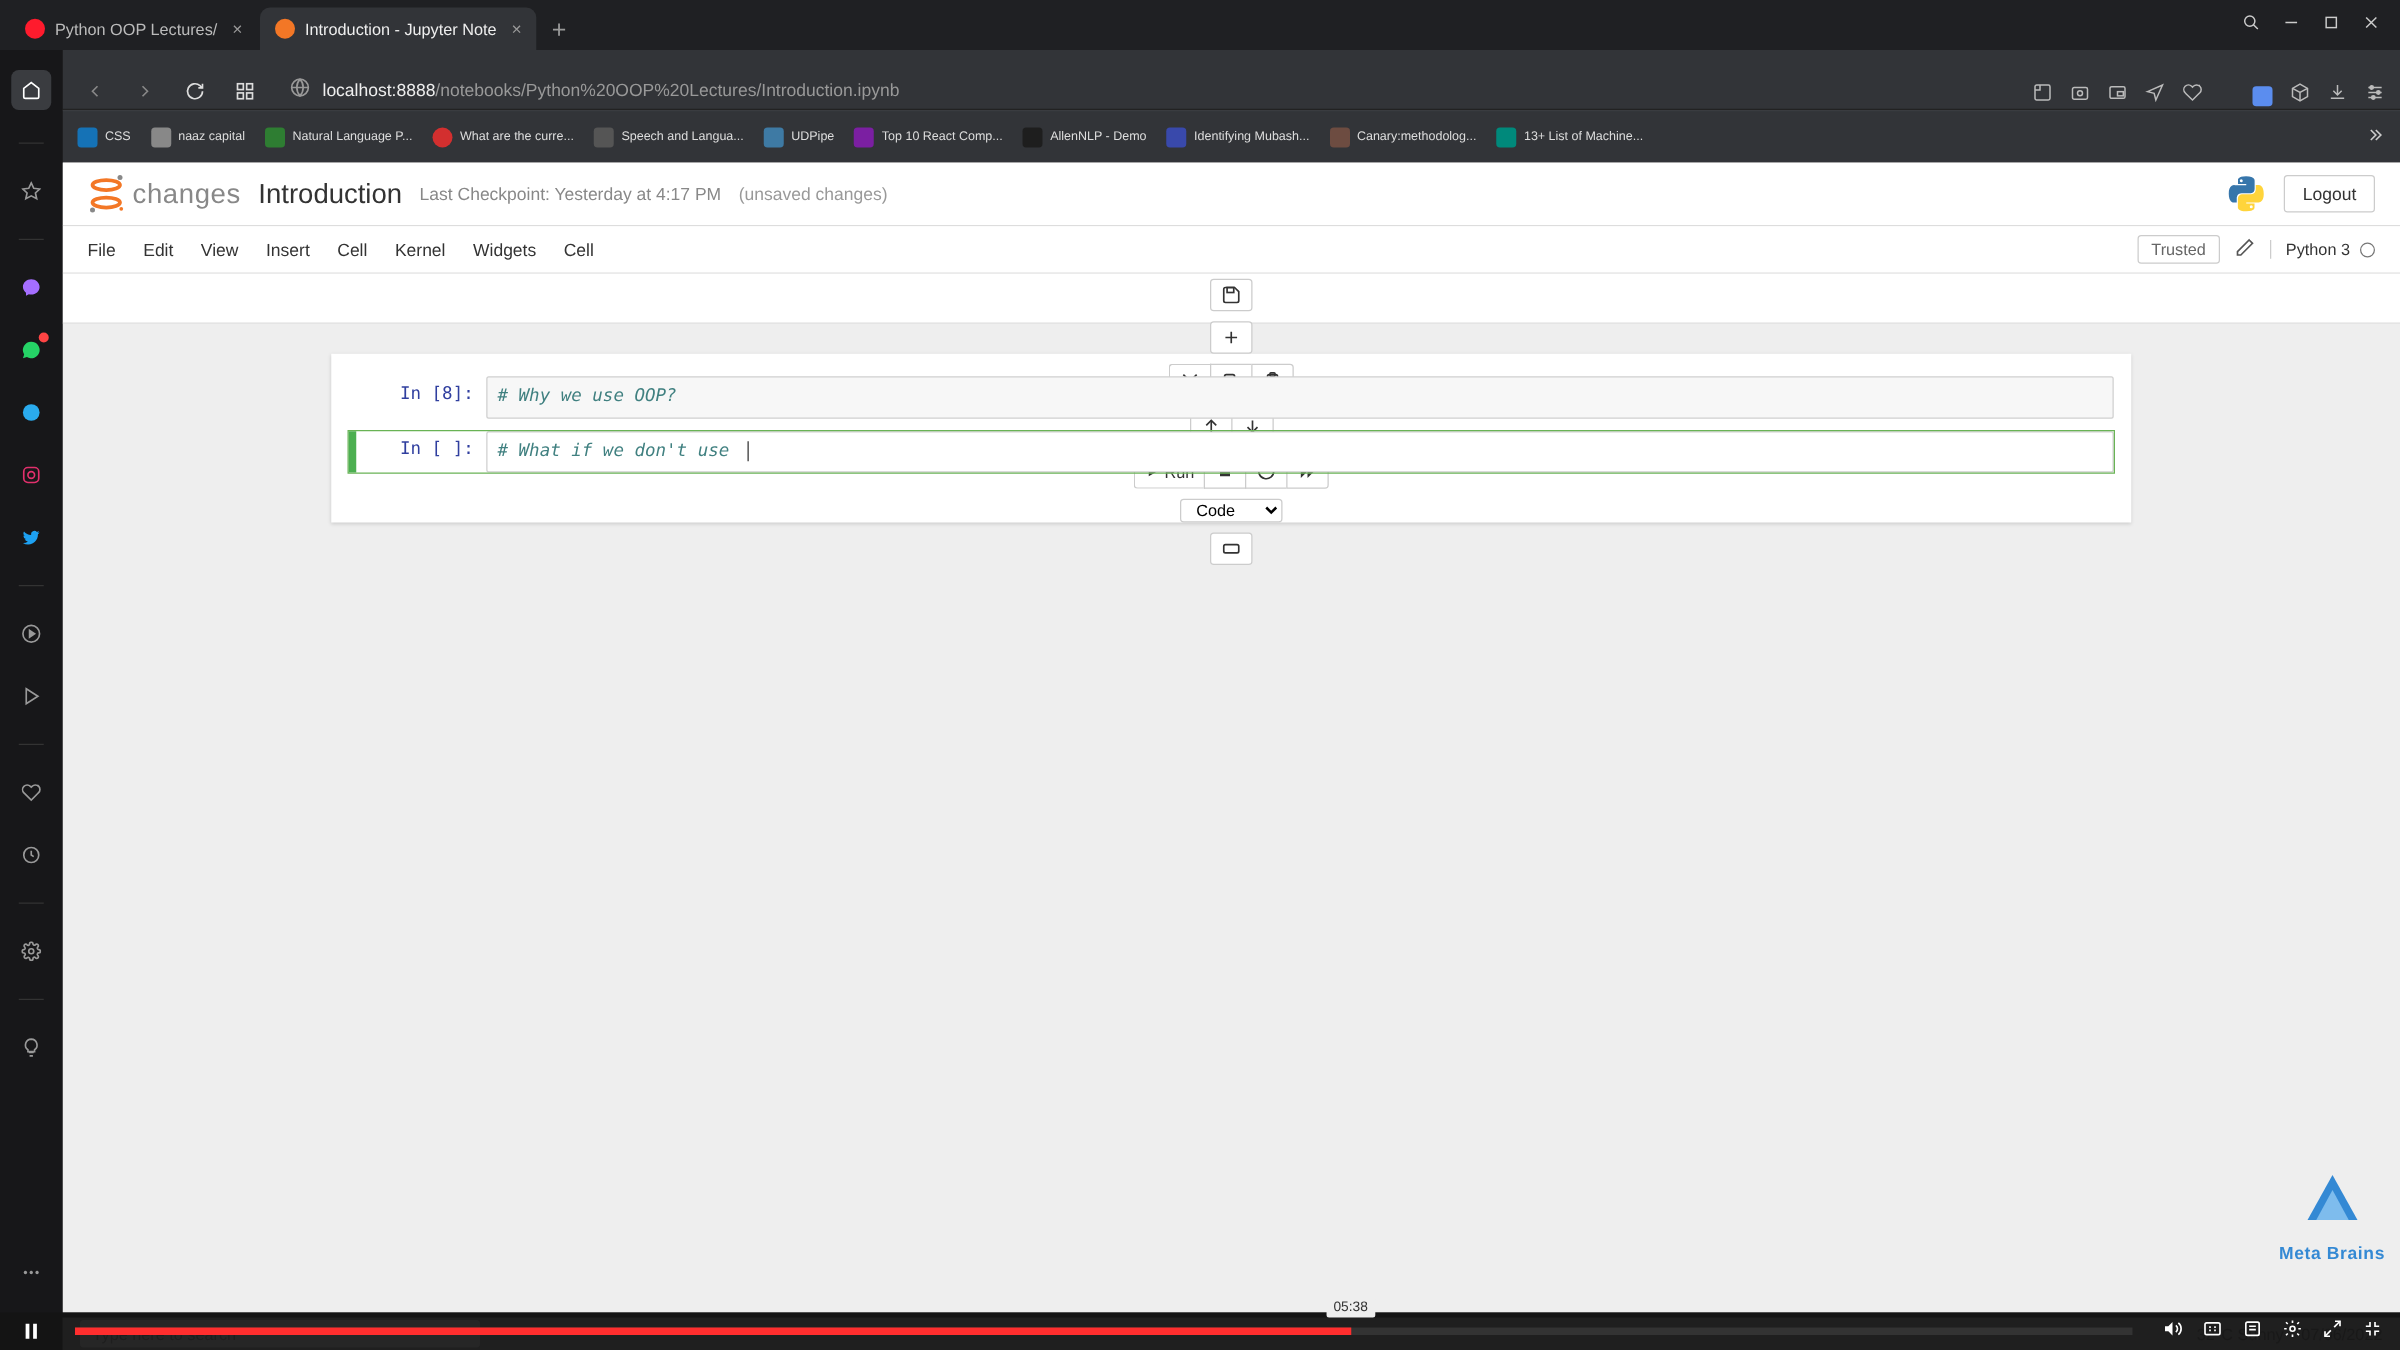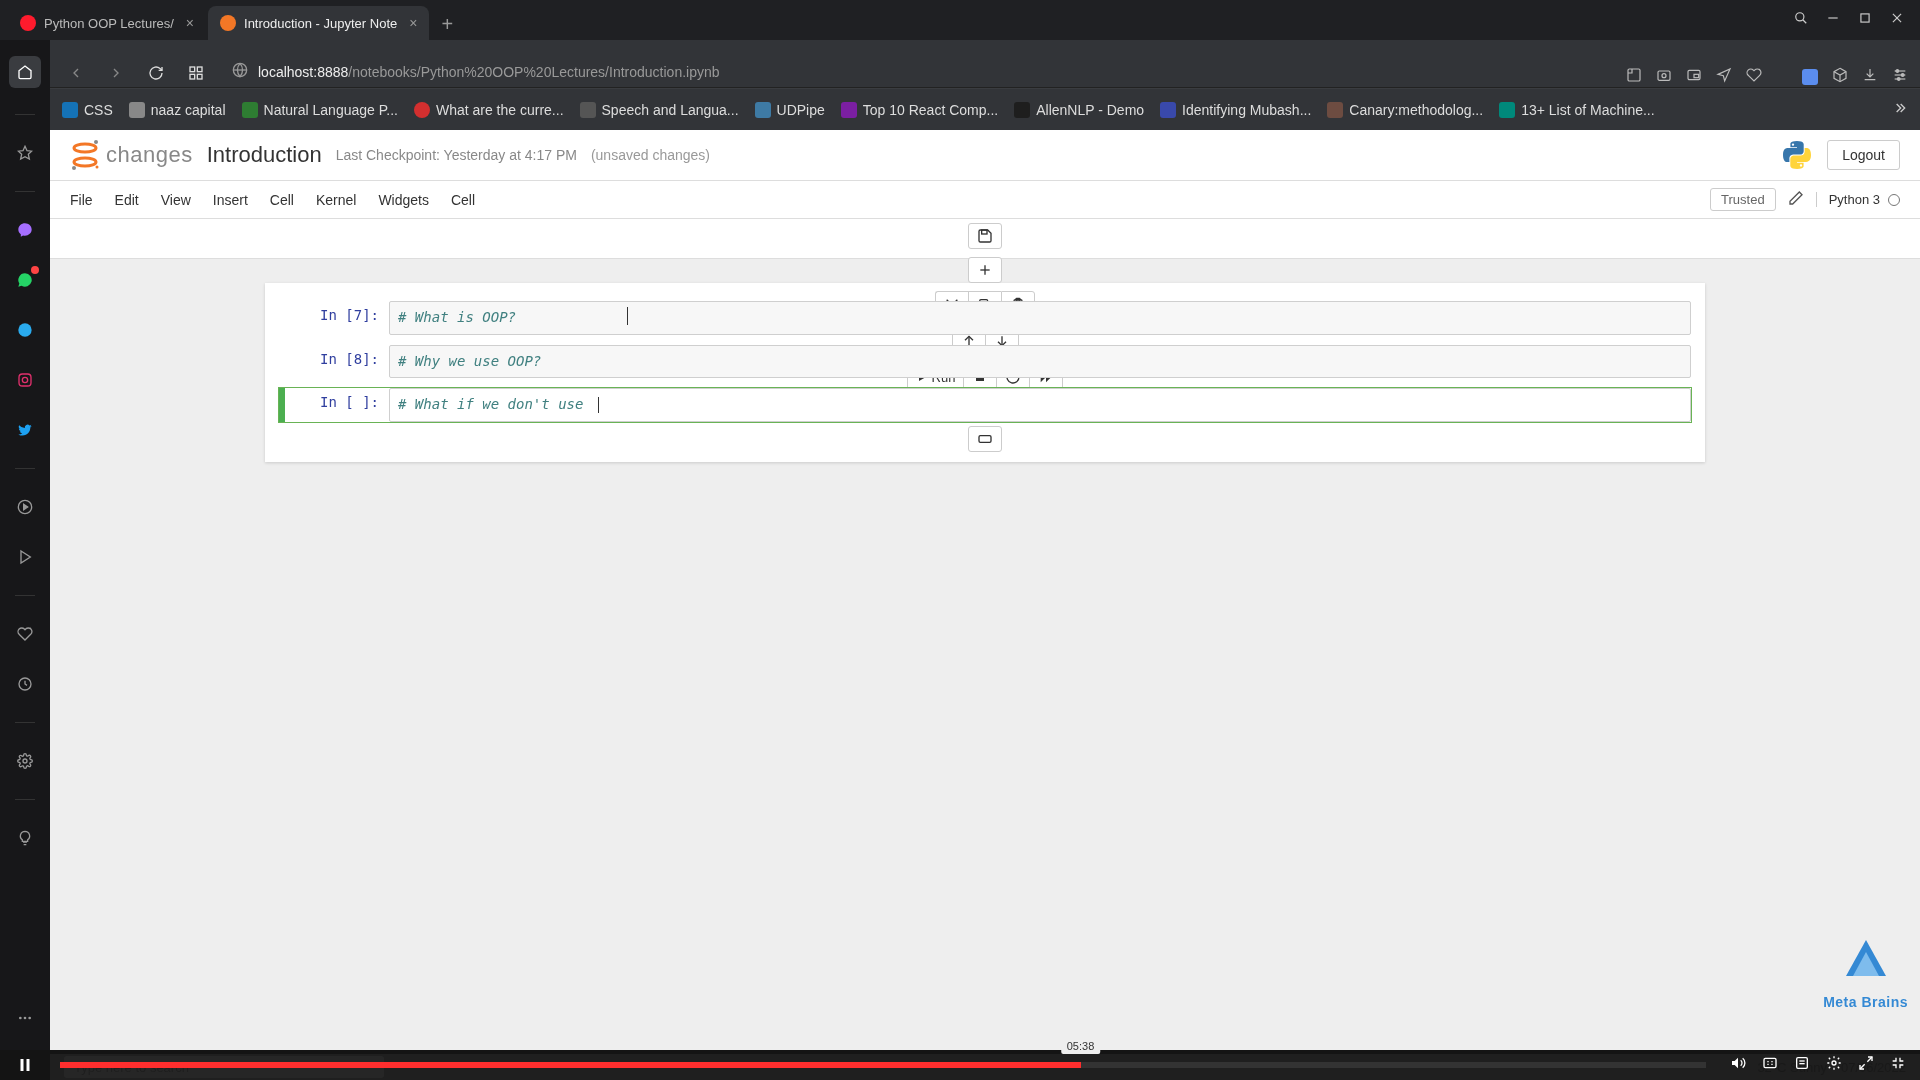--- a/index.html
+++ b/index.html
@@ -18,21 +18,21 @@
 
 .browser-nav { background: #323438; height: 48px; display: flex; align-items: flex-end; padding: 0 12px; gap: 12px; border-bottom: 1px solid #222; }
 .nav-btn { color: #888; width: 28px; height: 28px; display: flex; align-items: center; justify-content: center; cursor: pointer; }
 .nav-btn.enabled { color: #ddd; }
 .url-bar { flex: 1; display: flex; align-items: center; gap: 10px; color: #ccc; font-size: 14px; padding: 6px 10px; }
 .url-bar .lock { color: #999; }
 .url-host { color: #eee; }
 .url-path { color: #999; }
 .nav-right { display: flex; gap: 14px; color: #bbb; align-items: center; }
 
-.bookmarks { background: #323438; height: 42px; display: flex; align-items: center; padding: 0 12px; gap: 16px; color: #ddd; font-size: 14px; border-top: 1px solid #3a3c40; }
+.bookmarks { background: #323438; height: 42px; display: flex; align-items: center; padding: 0 12px; gap: 16px; color: #ddd; font-size: 10px; border-top: 1px solid #3a3c40; }
 .bookmark { display: flex; align-items: center; gap: 6px; cursor: pointer; white-space: nowrap; }
 .bk-icon { width: 16px; height: 16px; border-radius: 3px; flex-shrink: 0; }
 
 
 .opera-sidebar { position: absolute; left: 0; top: 40px; bottom: 0; width: 50px; background: #171719; display: flex; flex-direction: column; align-items: center; padding-top: 16px; gap: 26px; z-index: 10; }
 .opera-icon { width: 24px; height: 24px; display: flex; align-items: center; justify-content: center; color: #999; cursor: pointer; position: relative; }
 .opera-icon.active { color: #fff; }
 .opera-sep { width: 20px; height: 1px; background: #333; }
 .opera-badge { position: absolute; top: -2px; right: -2px; width: 8px; height: 8px; background: #ff4444; border-radius: 50%; }
 
@@ -475,25 +475,20 @@
     <div class="tb-sep"></div>
     <div class="tb-btn">
         <svg class="ic" viewBox="0 0 24 24" fill="none" stroke="#333" stroke-width="2">
           <rect x="3" y="7" width="18" height="10" rx="2"></rect>
           <line x1="7" y1="12" x2="7" y2="12"></line>
         </svg>
       </div>
   </div>
 
   <div class="notebook-container">
-    <div class="cell" style="position:relative">
-      <div class="cell-prompt">In [7]:</div>
-      <div class="cell-input"><span class="comment"># What is OOP?</span></div>
-      <div class="text-cursor" style="left:348px;top:6px"></div>
-    </div>
     <div class="cell">
       <div class="cell-prompt">In [8]:</div>
       <div class="cell-input"><span class="comment"># Why we use OOP?</span></div>
     </div>
     <div class="cell selected">
       <div class="cell-prompt">In [ ]:</div>
       <div class="cell-input"><span class="comment"># What if we don't use </span><span class="cursor-caret"></span></div>
     </div>
   </div>
 

